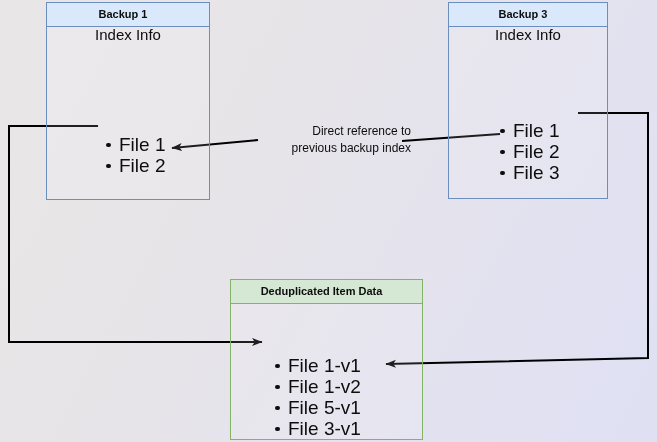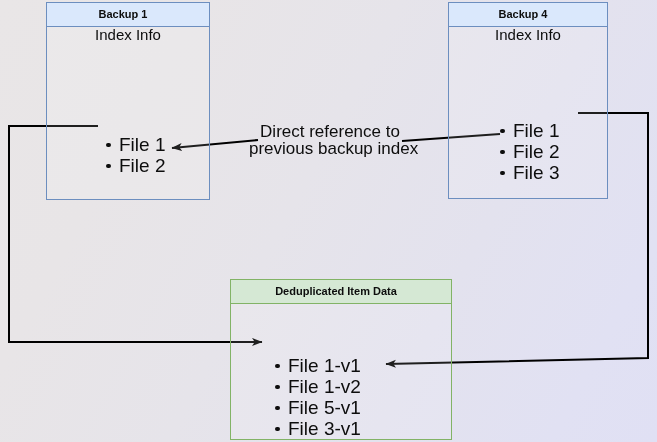--- a/index.html
+++ b/index.html
@@ -87,22 +87,22 @@
     height: 4.5px;
     border-radius: 50%;
     background: #0d0d0d;
   }
   #list-b1 { position: absolute; left: 58px; top: 107px; }
   #list-b2 { position: absolute; left: 50px; top: 93px; }
   #list-dd { position: absolute; left: 43px; top: 51px; }
 
   .edge-label {
     position: absolute;
-    text-align: center;
-    font-size: 17px;
+    text-align: right;
+    font-size: 12px;
     line-height: 17px;
     color: #0d0d0d;
     white-space: nowrap;
   }
 </style>
 </head>
 <body>
 
 <div id="canvas">
 
@@ -132,32 +132,32 @@
     <div class="node-body">
       <div class="index-title">Index Info</div>
       <ul class="file-list" id="list-b1">
         <li>File 1</li>
         <li>File 2</li>
       </ul>
     </div>
   </div>
 
   <div class="node node-blue" id="node-backup2" style="left:448px; top:2px; width:160px; height:197px;">
-    <div class="node-header hdr-blue">Backup 4</div>
+    <div class="node-header hdr-blue">Backup 3</div>
     <div class="node-body">
       <div class="index-title">Index Info</div>
       <ul class="file-list" id="list-b2">
         <li>File 1</li>
         <li>File 2</li>
         <li>File 3</li>
       </ul>
     </div>
   </div>
 
-  <div class="node node-green" id="node-dedup" style="left:230px; top:279px; width:222px; height:161px;">
+  <div class="node node-green" id="node-dedup" style="left:230px; top:279px; width:193px; height:161px;">
     <div class="node-header hdr-green">Deduplicated Item Data</div>
     <div class="node-body">
       <ul class="file-list" id="list-dd">
         <li>File 1-v1</li>
         <li>File 1-v2</li>
         <li>File 5-v1</li>
         <li>File 3-v1</li>
       </ul>
     </div>
   </div>

